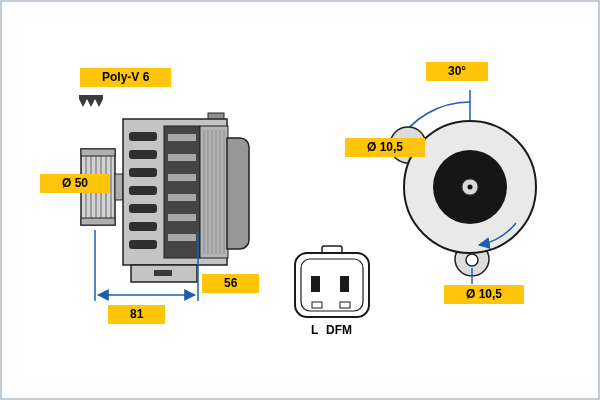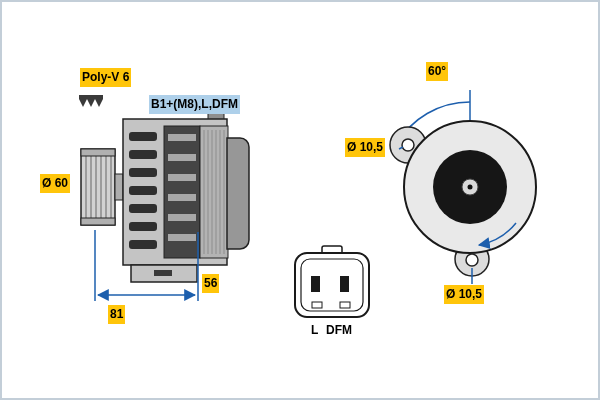--- a/index.html
+++ b/index.html
@@ -4,21 +4,21 @@
 <style>
   * { margin:0; padding:0; box-sizing:border-box; }
   body { font-family:"Liberation Sans", sans-serif; background:#fff; }
   .canvas {
     position:relative; width:600px; height:400px;
     background:#ffffff; border:2px solid #c3ced8; overflow:hidden;
   }
   .canvas svg { position:absolute; left:0; top:0; }
   .lbl {
     position:absolute; font-size:12px; font-weight:bold; color:#000;
-    padding:2px 2px; line-height:1.25; white-space:nowrap;
+    padding:2px 22px; line-height:1.25; white-space:nowrap;
   }
   .lbl.yellow { background:#ffc50a; }
   .lbl.blue   { background:#aed0ea; }
   .pin-label {
     position:absolute; font-size:12px; font-weight:bold; color:#000;
     white-space:nowrap;
   }
 </style>
 </head>
 <body>
@@ -120,29 +120,28 @@
       <rect x="299" y="257" width="62" height="52" rx="9" fill="none" stroke="#1a1a1a" stroke-width="1.2"></rect>
       <rect x="309" y="274" width="9" height="16" fill="#1a1a1a"></rect>
       <rect x="338" y="274" width="9" height="16" fill="#1a1a1a"></rect>
       <rect x="310" y="300" width="10" height="6" fill="none" stroke="#1a1a1a"></rect>
       <rect x="338" y="300" width="10" height="6" fill="none" stroke="#1a1a1a"></rect>
     </g>
   </svg>
 
   <div class="lbl yellow" style="left:78px; top:66px">Poly-V 6</div>
 
-  <div class="lbl blue" style="left:147px; top:93px">B1+(M8),L,DFM</div>
 
-  <div class="lbl yellow" style="left:38px; top:172px">Ø 60</div>
+  <div class="lbl yellow" style="left:38px; top:172px">Ø 50</div>
 
   <div class="lbl yellow" style="left:200px; top:272px">56</div>
 
   <div class="lbl yellow" style="left:106px; top:303px">81</div>
 
-  <div class="lbl yellow" style="left:424px; top:60px">60°</div>
+  <div class="lbl yellow" style="left:424px; top:60px">30°</div>
 
   <div class="lbl yellow" style="left:343px; top:136px">Ø 10,5</div>
 
   <div class="lbl yellow" style="left:442px; top:283px">Ø 10,5</div>
 
   <div class="pin-label" style="left:309px; top:321px">L</div>
 
   <div class="pin-label" style="left:324px; top:321px">DFM</div>
 
 </div>

